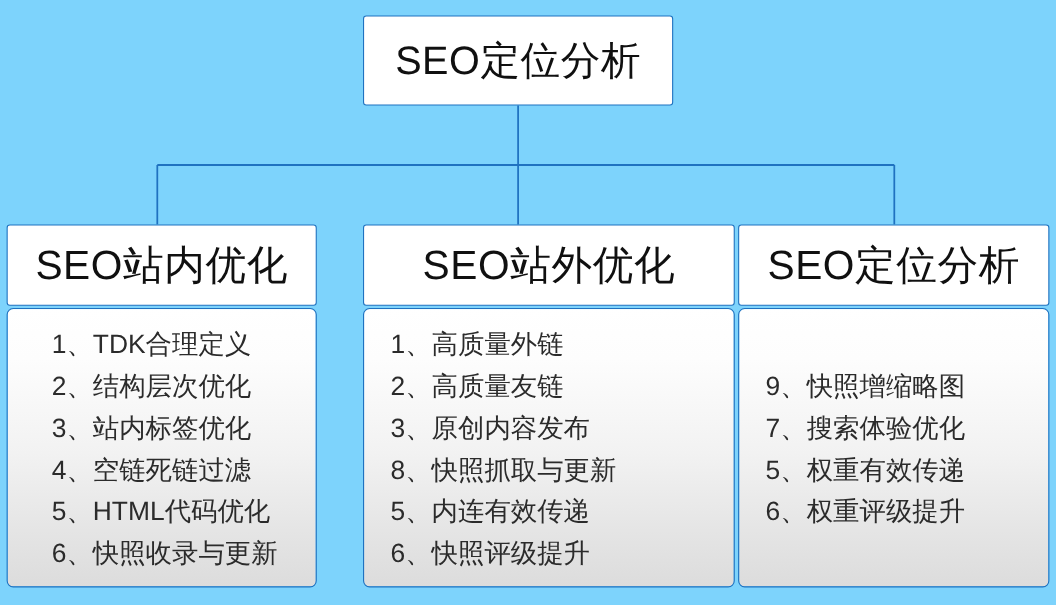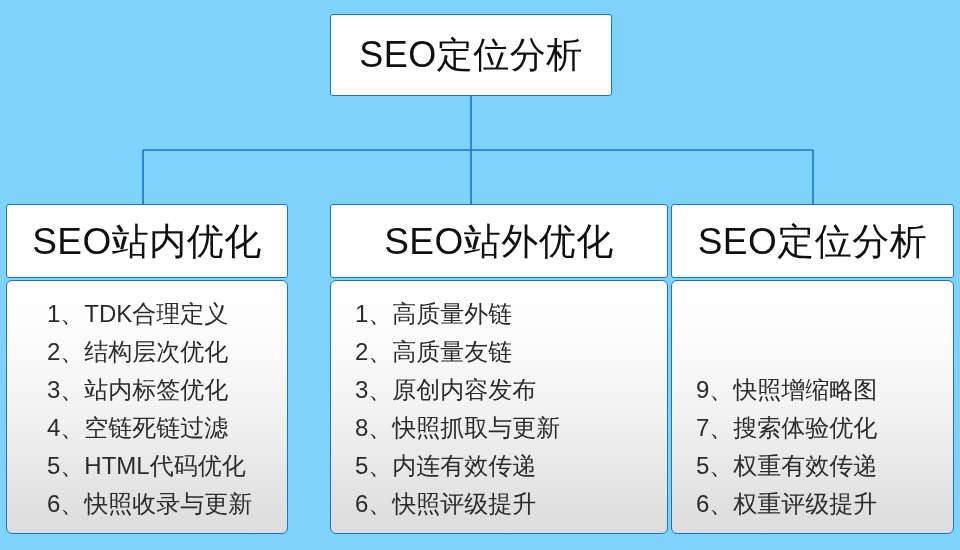--- a/index.html
+++ b/index.html
@@ -76,21 +76,21 @@
   .branch-body {
     box-sizing: border-box;
     margin-top: 2px;
     height: 254px;
     border: 1.6px solid #1f72c0;
     border-radius: 6px;
     background: linear-gradient(to bottom, #ffffff 0%, #fdfdfd 18%, #f2f2f2 52%, #e4e4e4 82%, #dcdcdc 100%);
     padding: 14px 0 10px 0;
     display: flex;
     flex-direction: column;
-    justify-content: flex-end;
+    justify-content: center;
   }
   .branch-list {
     list-style: none;
     margin: 0;
     padding: 0;
   }
   .branch-list li {
     font-size: 24px;
     color: #2b2b2b;
     line-height: 38px;

